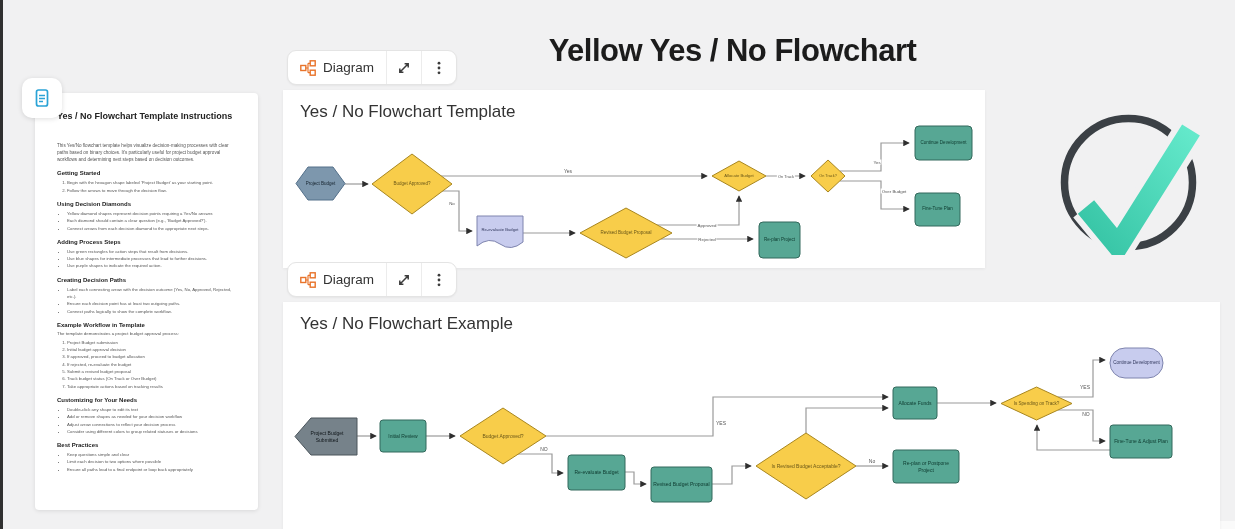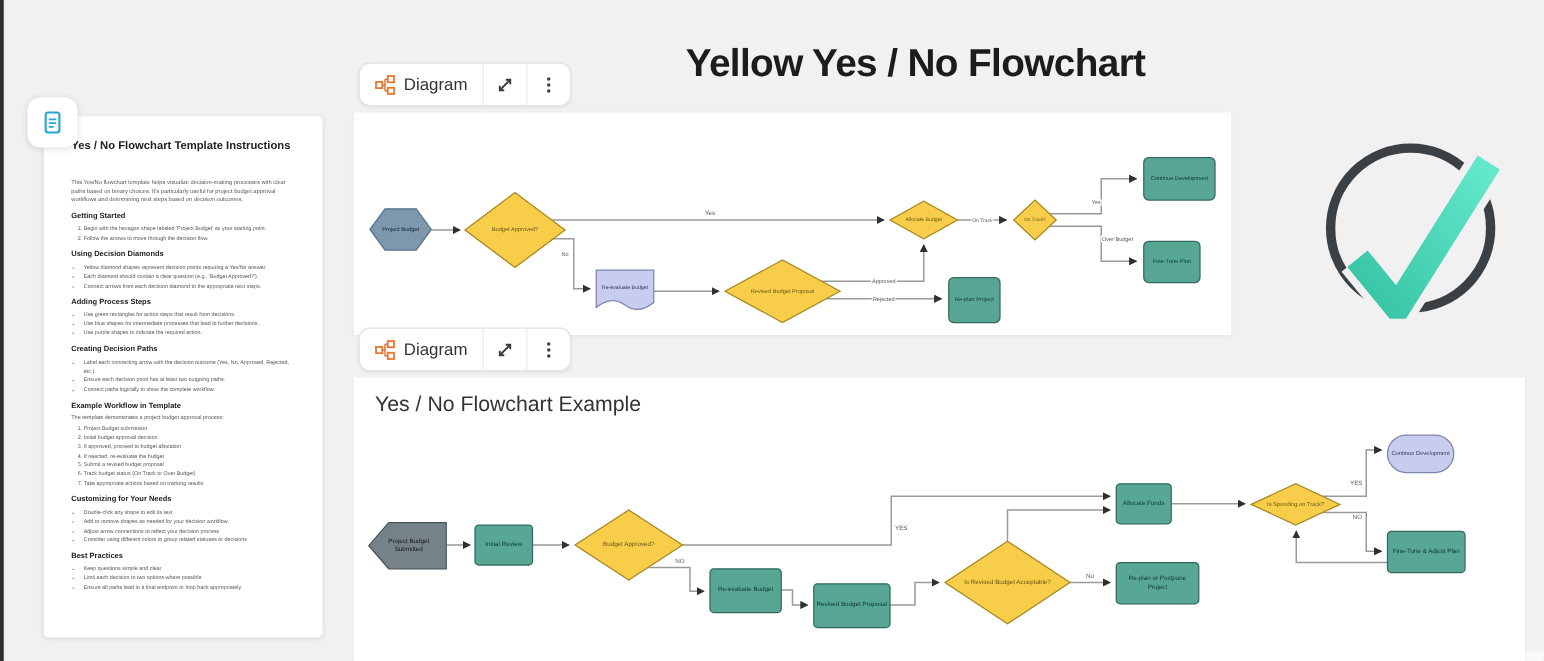--- a/index.html
+++ b/index.html
@@ -144,20 +144,21 @@
     <div class="tb-sq">
       <svg width="14" height="16" viewBox="0 0 14 16">
         <circle cx="7" cy="3.2" r="1.4" fill="#3c3c3c"></circle>
           <circle cx="7" cy="8" r="1.4" fill="#3c3c3c"></circle>
           <circle cx="7" cy="12.8" r="1.4" fill="#3c3c3c"></circle>
       </svg>
     </div>
   </div>
 
   <div class="panel" style="left:283px;top:90px;width:702px;height:178px;">
+    <div class="panel-title">Yes / No Flowchart Template</div>
     <svg class="flow" width="702" height="178" viewBox="0 0 702 178">
       <defs>
         <marker id="arrow1" viewBox="0 0 8 8" refX="7" refY="4" markerWidth="5.5" markerHeight="5.5" orient="auto">
           <path class="arrowhead" d="M0,0 L8,4 L0,8 Z"></path>
         </marker>
       </defs>
       <g>
         <path class="edge" d="M62,94 H85" marker-end="url(#arrow1)"></path>
         <path class="edge" d="M158,86 H424" marker-end="url(#arrow1)"></path>
         <path class="edge" d="M149,101 H176 V141 H189" marker-end="url(#arrow1)"></path>

